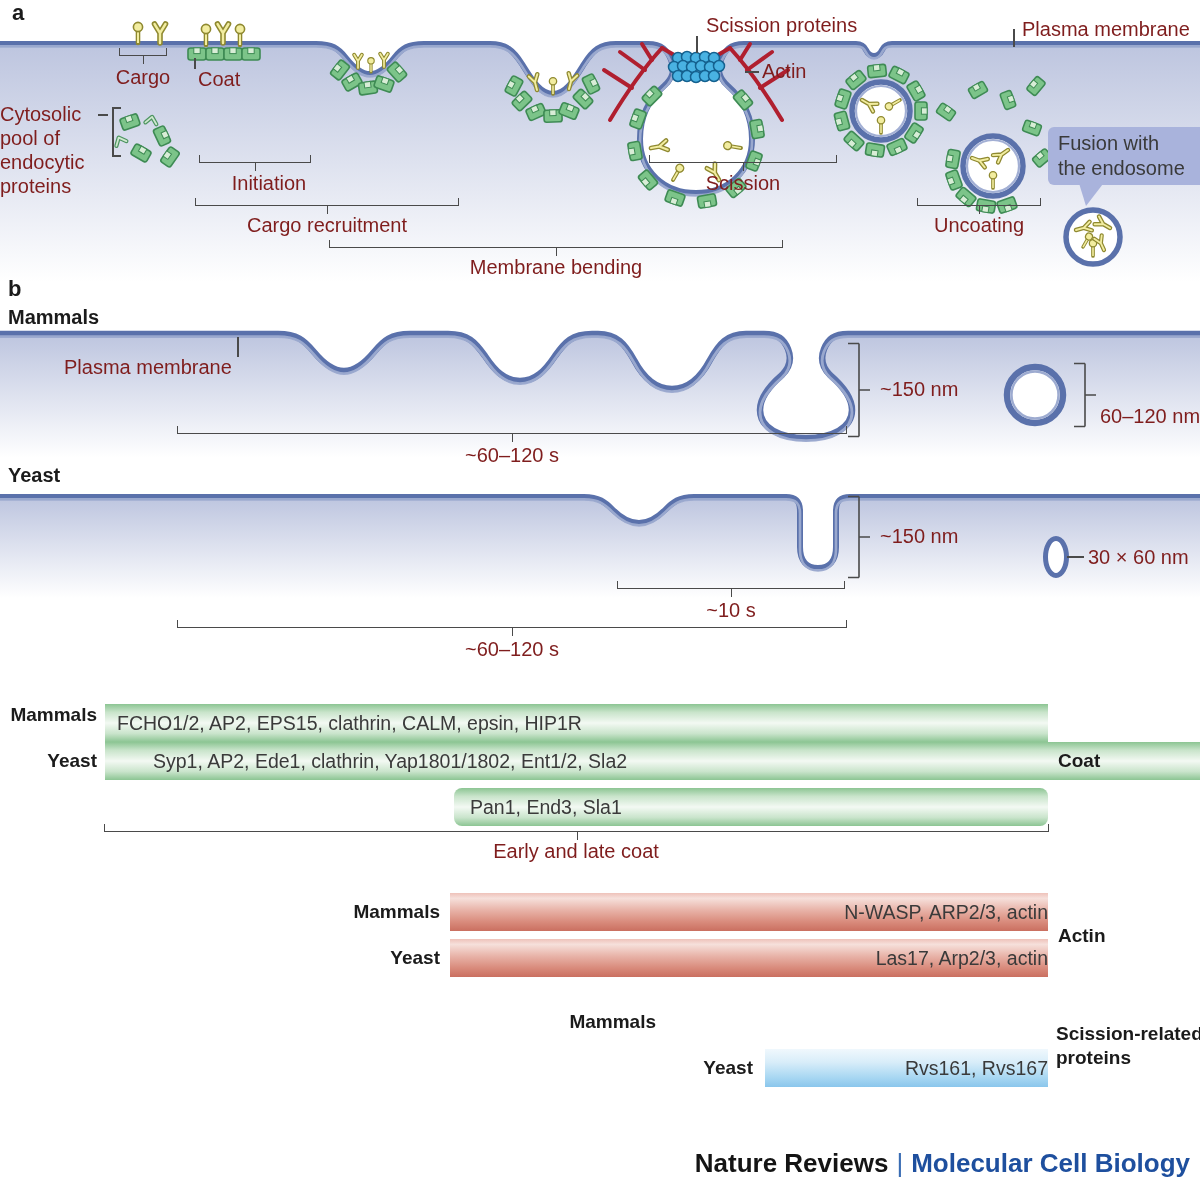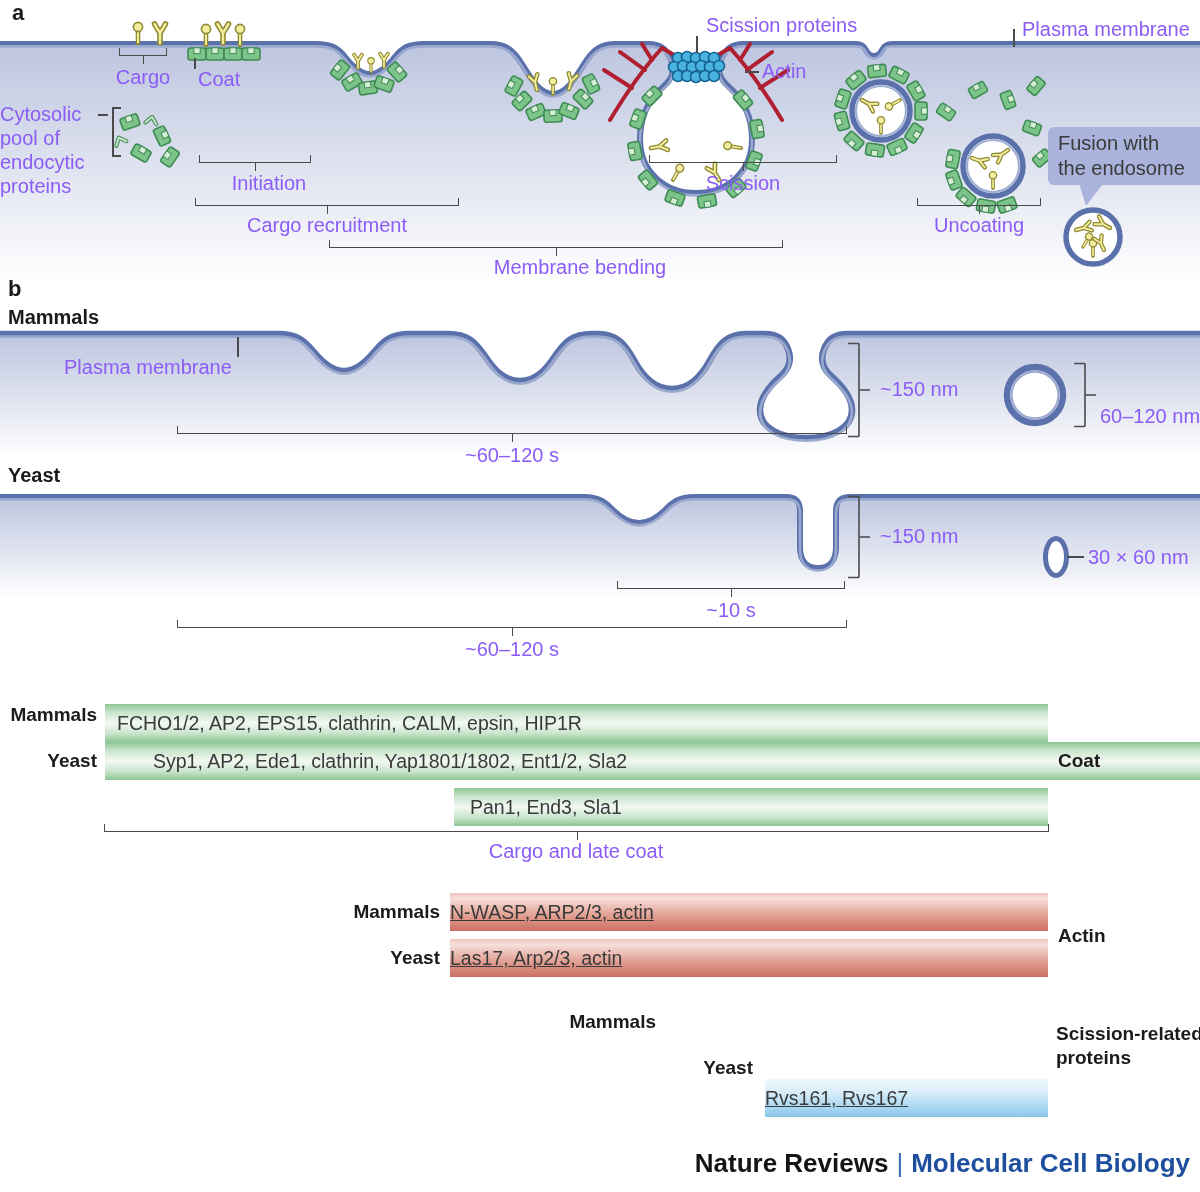--- a/index.html
+++ b/index.html
@@ -1,19 +1,19 @@
 <!DOCTYPE html>
 <html><head>
 <meta charset="utf-8">
 <style>
   html,body{margin:0;padding:0;background:#ffffff;}
   #fig{position:relative;width:1200px;height:1192px;background:#fff;overflow:hidden;
        font-family:"Liberation Sans",sans-serif;}
   #art{position:absolute;left:0;top:0;}
-  .lbl{position:absolute;font-size:20px;color:#8b5cf6;white-space:nowrap;line-height:22px;}
+  .lbl{position:absolute;font-size:20px;color:#7f1d1d;white-space:nowrap;line-height:22px;}
   .b{font-weight:bold;color:#1b1b1b;}
   .big{font-size:22px;}
   .ctr{text-align:center;}
   .rt{text-align:left;}
   .rbrk{position:absolute;border-top:1.6px solid #4a4a4a;}
   .rbrk::before,.rbrk::after{content:"";position:absolute;top:-8px;width:0;height:8px;
       border-left:1.6px solid #4a4a4a;}
   .rbrk::before{left:-1px;}
   .rbrk::after{right:-1px;}
   .rbrk .tick{position:absolute;left:50%;top:0;width:0;height:8px;border-left:1.6px solid #4a4a4a;}
@@ -21,21 +21,21 @@
   .hline{position:absolute;height:1.6px;background:#4a4a4a;}
   .mbrk{position:absolute;}
   .callout{position:absolute;left:1048px;top:127px;width:152px;background:#a9b3dc;
       border-radius:6px;padding:4px 10px;color:#3a3a3a;font-size:20px;line-height:25px;}
   .ctail{position:absolute;left:1070px;top:180px;}
   .bar{position:absolute;height:38px;font-size:19.5px;color:#3a3a3a;white-space:nowrap;}
   .bar span{display:block;line-height:38px;}
   .bar-green{background:linear-gradient(180deg,#8cc593 0%,#c9e4cb 22%,#f3f9f3 50%,#c9e4cb 78%,#8cc593 100%);}
   .bar-red{background:linear-gradient(180deg,#eec2ba 0%,#f6e0db 14%,#e8b3a8 45%,#d98b7c 76%,#ca6f60 100%);}
   .bar-blue{background:linear-gradient(180deg,#f0f8fd 0%,#d8edf9 35%,#a8d7f2 75%,#8ac6ec 100%);}
-  .barctr{text-align:left;text-decoration:underline;}
+  .barctr{text-align:right;}
   .rowlbl{position:absolute;font-size:19px;font-weight:bold;color:#1b1b1b;line-height:38px;
       text-align:right;white-space:nowrap;}
   .grplbl{position:absolute;font-size:19px;font-weight:bold;color:#1b1b1b;white-space:nowrap;}
   #footer{position:absolute;left:0;right:10px;top:1148px;text-align:right;font-size:26px;white-space:nowrap;}
   #footer .j{font-weight:bold;color:#141414;}
   #footer .sep{color:#3a6db4;font-weight:normal;padding:0 8px;}
   #footer .t{font-weight:bold;color:#1e4f9e;}
 </style>
 </head>
 <body>
@@ -302,21 +302,21 @@
   <div class="lbl ctr" style="left:199px;top:172px;width:140px;">Initiation</div>
 
   <div class="rbrk" style="left:196px;top:205px;width:262px;">
     <div class="tick"></div>
     </div>
   <div class="lbl ctr" style="left:227px;top:214px;width:200px;">Cargo recruitment</div>
 
   <div class="rbrk" style="left:330px;top:247px;width:452px;">
     <div class="tick"></div>
     </div>
-  <div class="lbl ctr" style="left:470px;top:256px;width:220px;">Membrane bending</div>
+  <div class="lbl ctr" style="left:446px;top:256px;width:220px;">Membrane bending</div>
 
   <div class="lbl" style="left:706px;top:14px;">Scission proteins</div>
   <div class="vline" style="left:696px;top:36px;height:17px;"></div>
 
   <div class="hline" style="left:745px;top:71px;width:14px;"></div>
   <div class="lbl" style="left:762px;top:60px;">Actin</div>
 
   <div class="vline" style="left:1013px;top:29px;height:18px;"></div>
   <div class="lbl" style="left:1022px;top:18px;">Plasma membrane</div>
 
@@ -380,42 +380,42 @@
   <div class="lbl ctr" style="left:432px;top:638px;width:160px;">~60–120 s</div>
 
   <div class="rowlbl" style="left:0px;top:696px;width:97px;">Mammals</div>
   <div class="bar bar-green" style="left:105px;top:696px;width:943px;margin-top:8px;">
     <span style="padding-left:12px;">FCHO1/2, AP2, EPS15, clathrin, CALM, epsin, HIP1R</span>
   </div>
   <div class="rowlbl" style="left:0px;top:742px;width:97px;">Yeast</div>
   <div class="bar bar-green" style="left:105px;top:742px;width:1110px;">
     <span style="padding-left:48px;">Syp1, AP2, Ede1, clathrin, Yap1801/1802, Ent1/2, Sla2</span>
   </div>
-  <div class="bar bar-green" style="left:454px;top:788px;width:594px;">
+  <div class="bar bar-green" style="left:454px;top:788px;width:594px;border-radius:8px;">
     <span style="padding-left:16px;">Pan1, End3, Sla1</span>
   </div>
   <div class="grplbl" style="left:1058px;top:742px;line-height:38px;">Coat</div>
   <div class="rbrk" style="left:105px;top:831px;width:943px;">
     <div class="tick"></div>
     </div>
-  <div class="lbl ctr" style="left:476px;top:840px;width:200px;">Cargo and late coat</div>
+  <div class="lbl ctr" style="left:476px;top:840px;width:200px;">Early and late coat</div>
 
   <div class="rowlbl" style="left:332px;top:893px;width:108px;">Mammals</div>
   <div class="bar bar-red barctr" style="left:450px;top:893px;width:598px;">
     <span>N-WASP, ARP2/3, actin</span>
   </div>
   <div class="rowlbl" style="left:332px;top:939px;width:108px;">Yeast</div>
   <div class="bar bar-red barctr" style="left:450px;top:939px;width:598px;">
     <span>Las17, Arp2/3, actin</span>
   </div>
   <div class="grplbl" style="left:1058px;top:917px;line-height:38px;">Actin</div>
 
   <div class="rowlbl" style="left:548px;top:1003px;width:108px;">Mammals</div>
   <div class="rowlbl" style="left:645px;top:1049px;width:108px;">Yeast</div>
-  <div class="bar bar-blue barctr" style="left:765px;top:1079px;width:283px;">
+  <div class="bar bar-blue barctr" style="left:765px;top:1049px;width:283px;">
     <span>Rvs161, Rvs167</span>
   </div>
   <div class="grplbl" style="left:1056px;top:1022px;line-height:24px;">
     <span>Scission-related</span><br>
     <span>proteins</span>
   </div>
 
   <div id="footer">
     <span class="j">Nature Reviews</span><span class="sep">|</span><span class="t">Molecular Cell Biology</span>
   </div>

